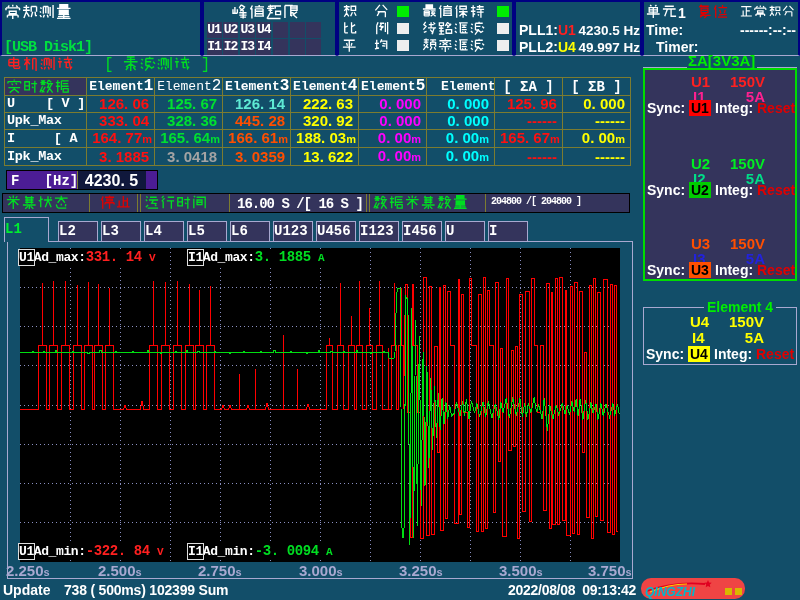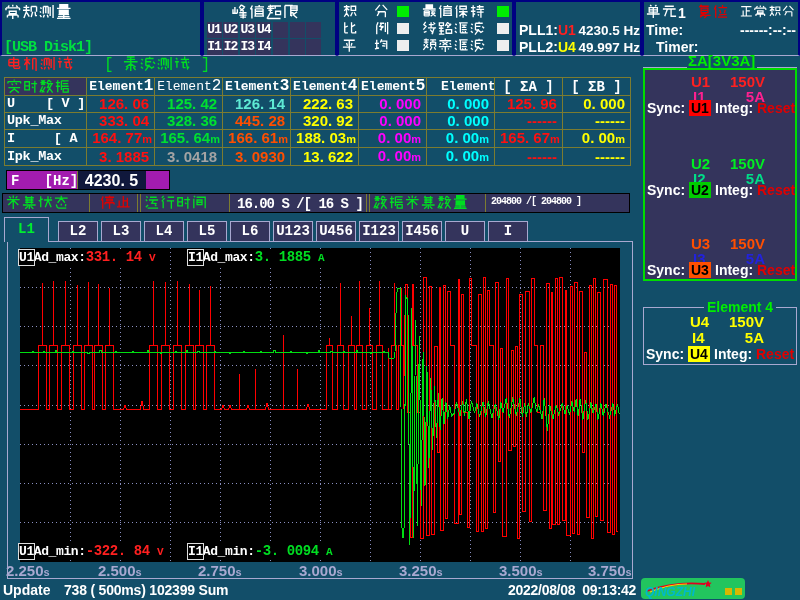--- a/index.html
+++ b/index.html
@@ -2,21 +2,21 @@
 <html><head><meta charset="utf-8"><style>
 *{margin:0;padding:0;box-sizing:border-box}
 html,body{width:800px;height:600px;overflow:hidden;background:#124e69;
  font-family:"Liberation Sans",sans-serif;-webkit-font-smoothing:none}
 div{position:absolute}
 .cg{display:inline-block;vertical-align:top;margin-right:1px}
 .mono{font-family:"Liberation Mono",monospace}
 .b{font-weight:bold}
 .panel{border:2px solid #000082;border-bottom:1px solid #a8a8d0}
 .sq{width:12px;height:11px;position:absolute}
-.tab{border:1px solid #a8a8d0;background:#34345c;color:#fff;text-align:center;
+.tab{border:1px solid #a8a8d0;background:#34345c;color:#fff;
  font-family:"Liberation Mono",monospace;font-size:14px;font-weight:bold;line-height:19px}
 table{border-collapse:collapse;table-layout:fixed}
 td{border:1px solid #7c7c30;padding:0 5px;white-space:nowrap;overflow:hidden;line-height:16px}
 .v{font-size:15px;font-weight:bold;text-align:right;letter-spacing:0}
 .u{font-size:11px}
 </style></head><body>
 <svg width="0" height="0" style="position:absolute">
 <defs>
 <g id="g0">
         <path d="M8 .7V2.5 M4.5 1.5 3 3 M11.5 1.5 13 3 M1 4H15 M1 4V6.5 M15 4V6.5 M4.5 7.5H11.5V10H4.5Z M8 10.5V15.5 M2.5 11.5H13.5 M2.5 11.5V14 M13.5 11.5V14" fill="none" stroke="currentColor" stroke-width="1.45"></path>
@@ -322,21 +322,21 @@
           <td class="mono" style="color:#fff;font-size:13px;padding:0 2px;font-weight:bold">Element<span style="font-size:16px;line-height:16px">3</span></td>
           <td class="mono" style="color:#fff;font-size:13px;padding:0 2px;font-weight:bold">Element<span style="font-size:16px;line-height:16px">4</span></td>
           <td class="mono" style="color:#fff;font-size:13px;padding:0 2px;font-weight:bold">Element<span style="font-size:16px;line-height:16px">5</span></td>
           <td class="mono" style="color:#fff;font-size:13px;padding:0 14px;font-weight:bold">Element<span style="font-size:16px;line-height:16px">6</span></td>
           <td class="mono" style="color:#fff;font-size:14px;text-align:center;font-weight:bold">[ ΣA ]</td>
           <td class="mono" style="color:#fff;font-size:14px;text-align:center;font-weight:bold">[ ΣB ]</td>
         </tr>
         <tr style="height:16.9px">
           <td class="mono" style="color:#fff;font-size:13.5px;font-weight:bold;padding:0 2px;letter-spacing:-0.3px">U&nbsp;&nbsp;&nbsp;&nbsp;[ V ]</td>
           <td class="v" style="color:#ff1010">126. 06</td>
-          <td class="v" style="color:#00e030">125. 42</td>
+          <td class="v" style="color:#00e030">125. 67</td>
           <td class="v" style="color:#5eead4">126. 14</td>
           <td class="v" style="color:#ffff00">222. 63</td>
           <td class="v" style="color:#ff00ff">0. 000</td>
           <td class="v" style="color:#00ffff">0. 000</td>
           <td class="v" style="color:#ff1010">125. 96</td>
           <td class="v" style="color:#ffff00">0. 000</td>
         </tr>
         <tr style="height:16.9px">
           <td class="mono" style="color:#fff;font-size:13.5px;font-weight:bold;padding:0 2px;letter-spacing:-0.3px">Upk_Max</td>
           <td class="v" style="color:#ff1010">333. 04</td>
@@ -356,31 +356,31 @@
           <td class="v" style="color:#ffff00">188. 03<span class="u">m</span></td>
           <td class="v" style="color:#ff00ff">0. 00<span class="u">m</span></td>
           <td class="v" style="color:#00ffff">0. 00<span class="u">m</span></td>
           <td class="v" style="color:#ff1010">165. 67<span class="u">m</span></td>
           <td class="v" style="color:#ffff00">0. 00<span class="u">m</span></td>
         </tr>
         <tr style="height:16.9px">
           <td class="mono" style="color:#fff;font-size:13.5px;font-weight:bold;padding:0 2px;letter-spacing:-0.3px">Ipk_Max</td>
           <td class="v" style="color:#ff1010">3. 1885</td>
           <td class="v" style="color:#a3a3a3">3. 0418</td>
-          <td class="v" style="color:#ff4f00">3. 0930</td>
+          <td class="v" style="color:#ff4f00">3. 0359</td>
           <td class="v" style="color:#ffff00">13. 622</td>
           <td class="v" style="color:#ff00ff">0. 00<span class="u">m</span></td>
           <td class="v" style="color:#00ffff">0. 00<span class="u">m</span></td>
           <td class="v" style="color:#ff1010">------</td>
           <td class="v" style="color:#ffff00">------</td>
         </tr>
       </tbody>
     </table>
   </div>
-<div class="" style="left:6px;top:170px;width:164px;height:20px;border:1px solid #000;background:#a21caf">
+<div class="" style="left:6px;top:170px;width:152px;height:20px;border:1px solid #000;background:#4c1d95">
 <div class="mono b" style="left:4px;top:2px;color:#fff;font-size:14px">F&nbsp;&nbsp;&nbsp;[Hz]</div>
 <div style="left:70px;top:0;width:69px;height:18px;background:#10183c;border-left:1px solid #7c7c30"></div>
 <div class="b" style="left:70px;top:1px;width:69px;text-align:center;color:#fff;font-size:16px">4230. 5</div>
 </div>
 <div class="" style="left:2px;top:193px;width:628px;height:20px;background:#34345c;border:1px solid #000">
 <div style="left:3px;top:1px;color:#00dd22"><svg class="cg" viewBox="0 0 16.5 16.5" width="15" height="15">
         <use href="#g36"></use>
       </svg><svg class="cg" viewBox="0 0 16.5 16.5" width="15" height="15">
         <use href="#g37"></use>
       </svg><svg class="cg" viewBox="0 0 16.5 16.5" width="15" height="15">
@@ -451,21 +451,21 @@
 <div class="b" style="left:6px;top:562px;color:#a8a8d0;font-size:15px">2.250<span style="font-size:11px">s</span></div>
 <div class="b" style="left:98px;top:562px;color:#a8a8d0;font-size:15px">2.500<span style="font-size:11px">s</span></div>
 <div class="b" style="left:198px;top:562px;color:#a8a8d0;font-size:15px">2.750<span style="font-size:11px">s</span></div>
 <div class="b" style="left:299px;top:562px;color:#a8a8d0;font-size:15px">3.000<span style="font-size:11px">s</span></div>
 <div class="b" style="left:399px;top:562px;color:#a8a8d0;font-size:15px">3.250<span style="font-size:11px">s</span></div>
 <div class="b" style="left:499px;top:562px;color:#a8a8d0;font-size:15px">3.500<span style="font-size:11px">s</span></div>
 <div class="b" style="left:588px;top:562px;color:#a8a8d0;font-size:15px">3.750<span style="font-size:11px">s</span></div>
 <div class="b" style="left:3px;top:582px;color:#fff;font-size:14px">Update</div>
 <div class="b" style="left:64px;top:582px;color:#fff;font-size:14px;letter-spacing:-0.2px">738 ( 500ms) 102399 Sum</div>
 <div class="b" style="left:436px;top:582px;width:200px;text-align:right;color:#fff;font-size:14px;letter-spacing:-0.3px">2022/08/08&nbsp;&nbsp;09:13:42</div>
-<div class="" style="left:641px;top:578px;width:104px;height:21px;background:#22c55e;border-radius:4px;z-index:6">
+<div class="" style="left:641px;top:578px;width:104px;height:21px;background:#ef4444;border-radius:10px;z-index:6">
 <svg width="104" height="21" viewBox="0 0 104 21" style="position:absolute;left:0;top:0">
       <path d="M6 13 Q34 3 64 6" stroke="#e00020" stroke-width="1.8" fill="none"></path>
       <path d="M9 14 Q28 6 46 6" stroke="#ffd000" stroke-width="1.2" fill="none"></path>
       <path d="M67 2 l1.1 2.4 2.6 .4 -1.9 1.8 .5 2.6 -2.3 -1.2 -2.3 1.2 .5 -2.6 -1.9 -1.8 2.6 -.4z" fill="#e00020"></path>
       <text x="4" y="18" font-family="Liberation Sans" font-size="12" font-weight="bold" font-style="italic" fill="#00b8cc">QINGZHI</text>
       <rect x="84" y="10" width="7" height="7" fill="#d8b800"></rect>
       <rect x="94" y="10" width="7" height="7" fill="#d8b800"></rect>
     </svg>
 </div>
 <div style="left:688px;top:53px;color:#00ee00;font-size:15px;font-weight:bold;z-index:2;height:15px;line-height:15px">ΣA[3V3A]</div>

